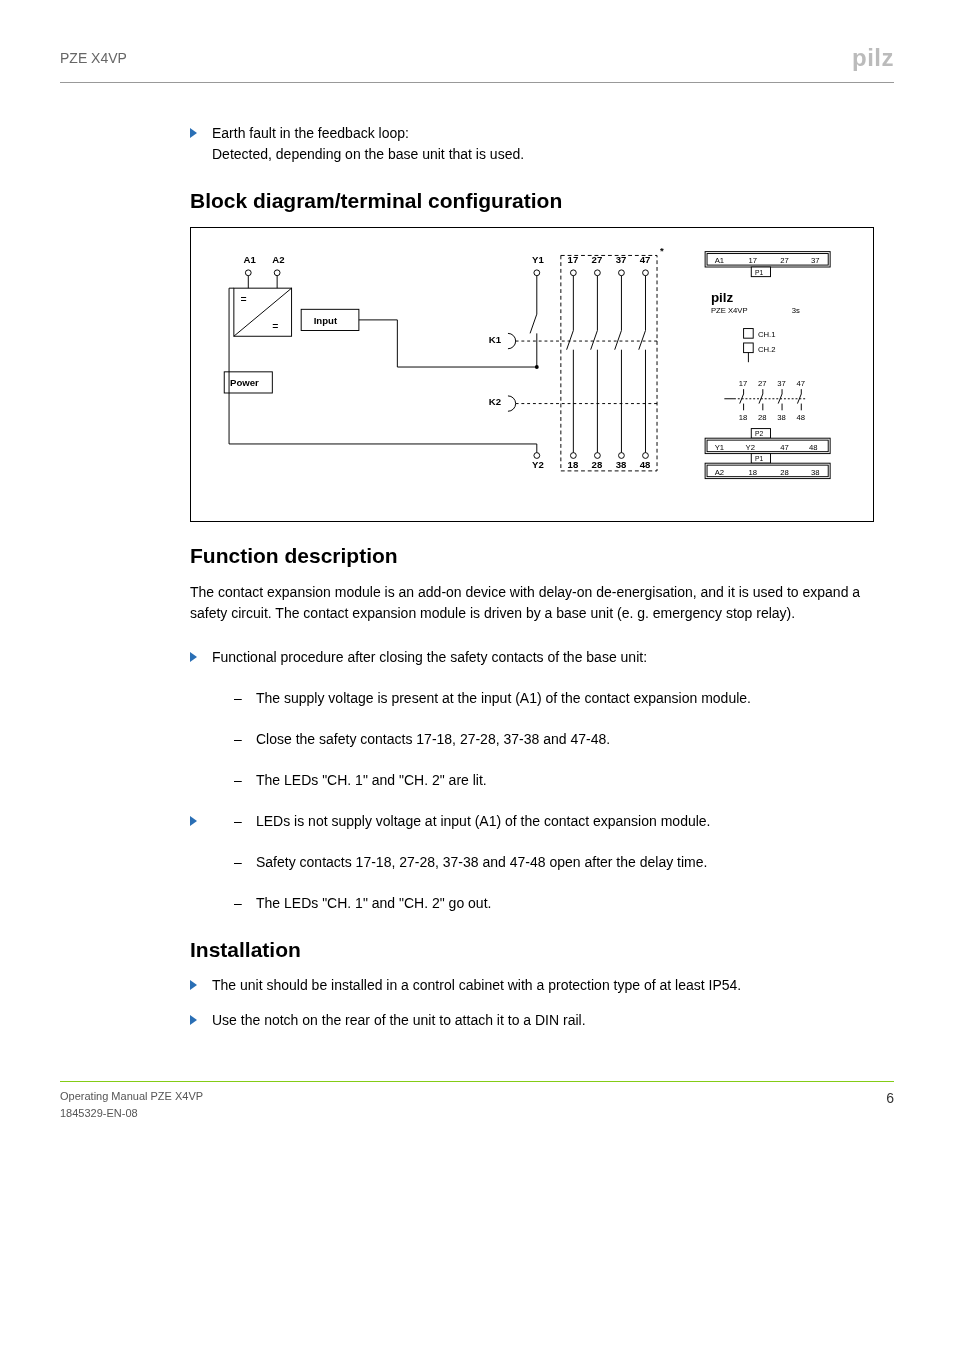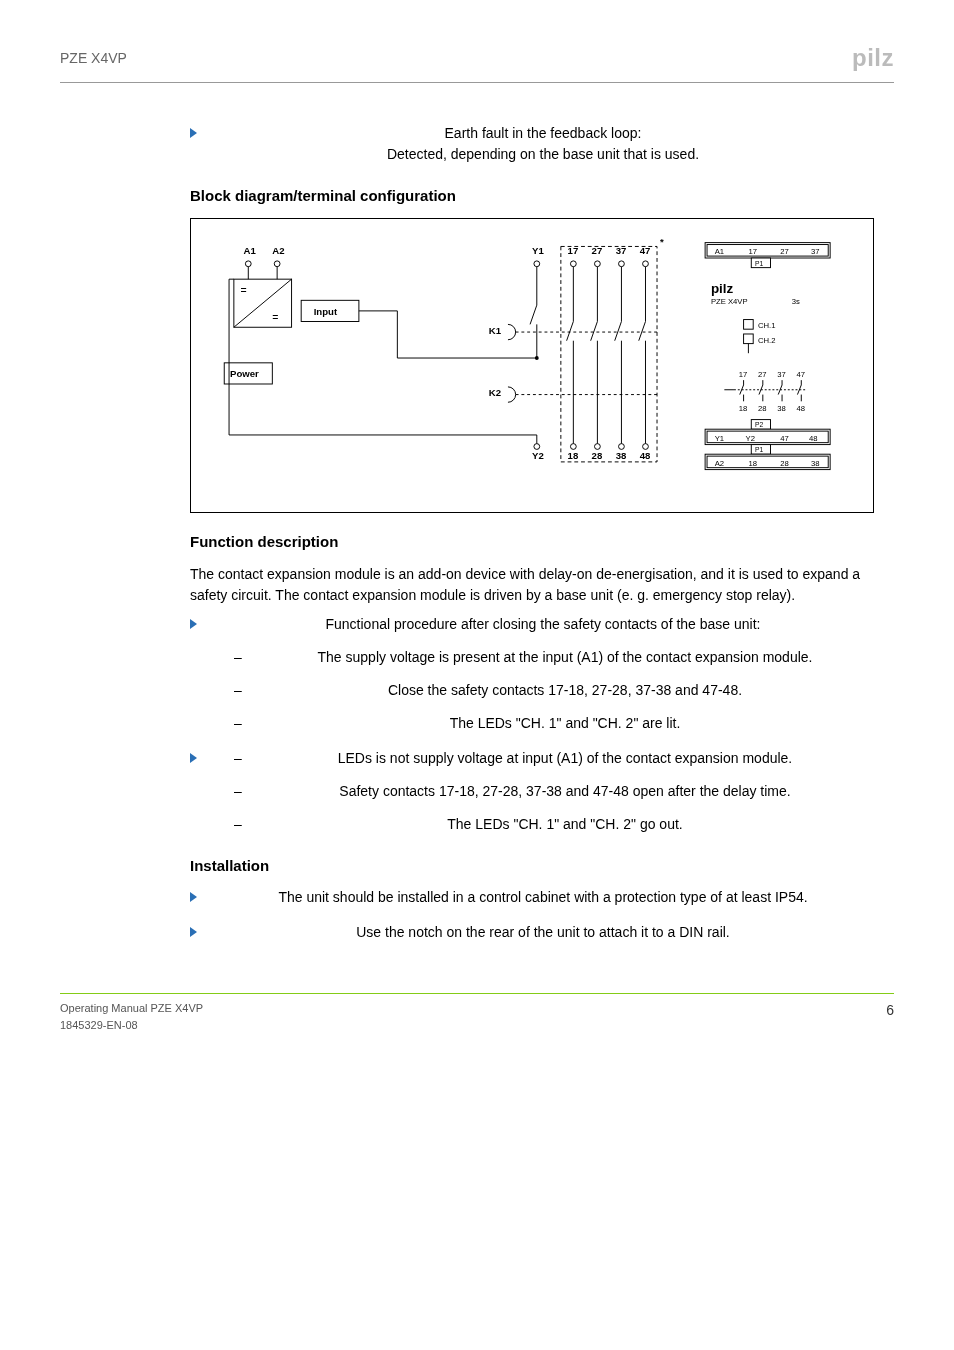--- a/index.html
+++ b/index.html
@@ -17,41 +17,41 @@
     display: flex;
     justify-content: space-between;
     align-items: center;
     border-bottom: 1px solid #999;
     padding-bottom: 6px;
     margin-bottom: 40px;
   }
   .header-left { font-size: 14px; color: #666; }
   .logo { font-family: Arial, sans-serif; font-size: 24px; font-weight: 900; color: #bbb; letter-spacing: 0.5px; }
   .content { margin-left: 130px; margin-right: 20px; }
-  ul.bullets { list-style: none; padding: 0; margin: 0 0 20px 0; text-align: center; }
+  ul.bullets { list-style: none; padding: 0; margin: 0 0 20px 0; }
   ul.bullets > li { position: relative; padding-left: 22px; margin-bottom: 14px; }
   ul.bullets > li::before {
     content: "";
     position: absolute;
     left: 0;
     top: 5px;
     width: 0; height: 0;
     border-top: 5px solid transparent;
     border-bottom: 5px solid transparent;
     border-left: 7px solid #2a6fb5;
   }
-  h2 { font-size: 15px; font-weight: bold; margin: 18px 0 10px 0; }
+  h2 { font-size: 21px; font-weight: bold; margin: 18px 0 10px 0; }
   .diagram-wrap {
     border: 1px solid #000;
     padding: 14px;
     margin-bottom: 16px;
     background: #fff;
   }
   .dashlist { list-style: none; padding-left: 22px; margin: 4px 0; }
-  .dashlist li { position: relative; padding-left: 22px; margin: 12px 0; }
+  .dashlist li { position: relative; padding-left: 22px; margin: 20px 0; }
   .dashlist li::before { content: "–"; position: absolute; left: 0; top: 0; }
   .footer {
     margin-top: 50px;
     border-top: 1px solid #84cc16;
     padding-top: 6px;
     display: flex;
     justify-content: space-between;
     align-items: flex-start;
     font-size: 11px;
     color: #555;
@@ -234,21 +234,21 @@
           <text x="45" y="232">18</text>
           <text x="78" y="232">28</text>
           <text x="110" y="232">38</text>
         </g>
       </g>
     </svg>
   </div>
 
 
   <h2>Function description</h2>
-  <p style="margin-bottom:8px;">The contact expansion module is an add-on device with delay-on de-energisation, and it is used to expand a safety circuit. The contact expansion module is driven by a base unit (e. g. emergency stop relay).</p>
+  <p style="margin-bottom:23px;">The contact expansion module is an add-on device with delay-on de-energisation, and it is used to expand a safety circuit. The contact expansion module is driven by a base unit (e. g. emergency stop relay).</p>
 
   <ul class="bullets">
     <li>
       <span>Functional procedure after closing the safety contacts of the base unit:</span>
       <ul class="dashlist">
         <li>The supply voltage is present at the input (A1) of the contact expansion module.</li>
         <li>Close the safety contacts 17-18, 27-28, 37-38 and 47-48.</li>
         <li>The LEDs "CH. 1" and "CH. 2" are lit.</li>
       </ul>
     </li>

